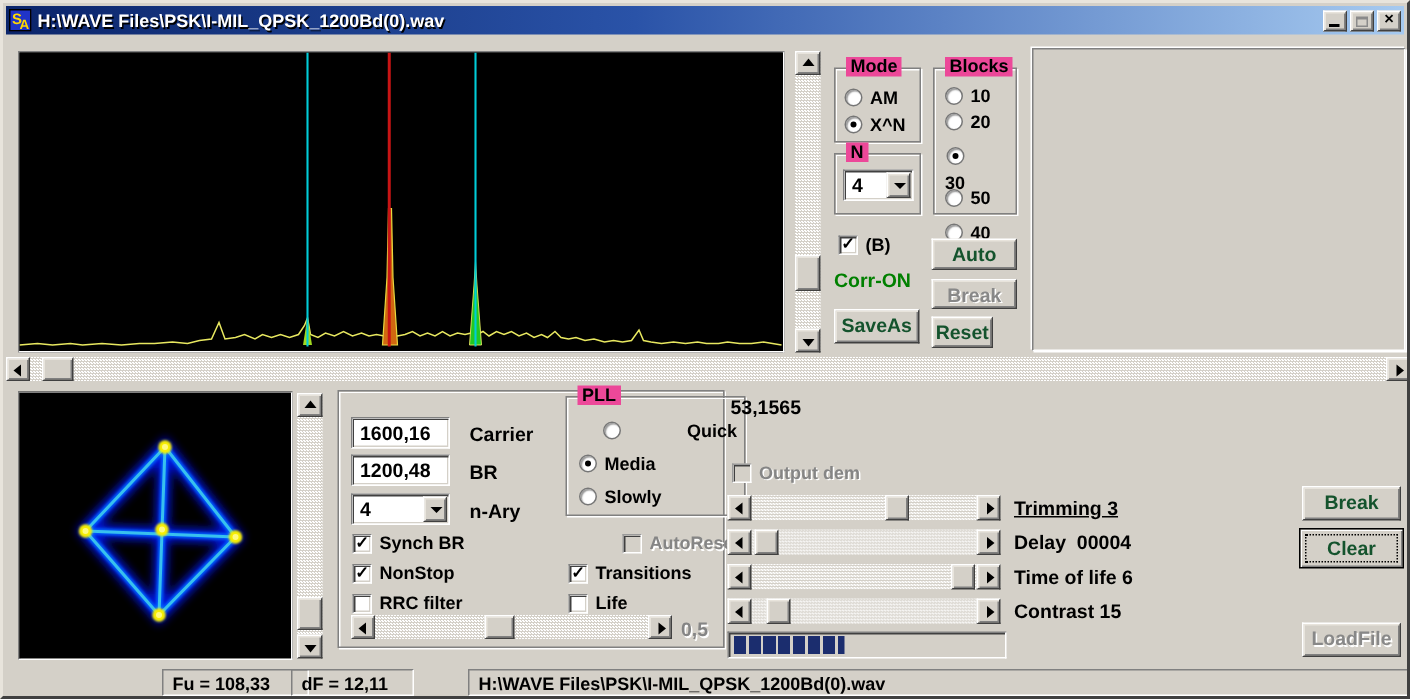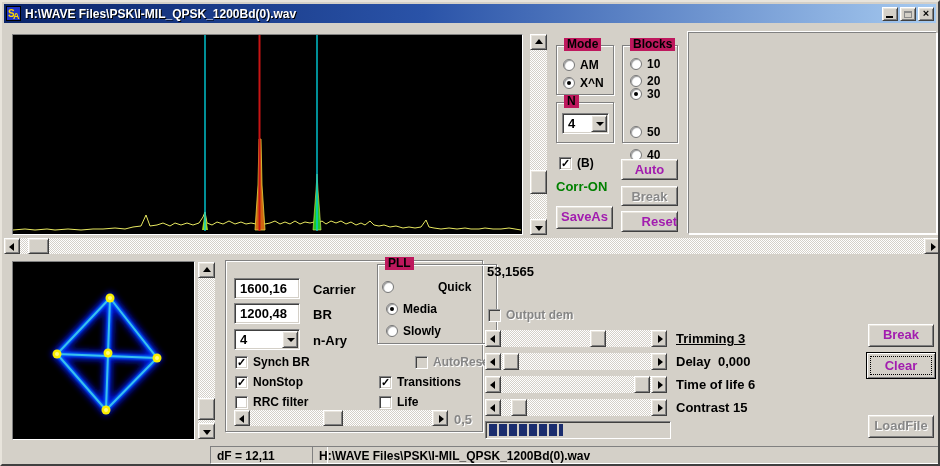--- a/index.html
+++ b/index.html
@@ -21,25 +21,25 @@
   .tbtn{width:16px;height:14px;background:#d4d0c8;border:1px solid;
     border-color:#fff #404040 #404040 #fff;box-shadow:inset 1px 1px 0 #e8e4dc,inset -1px -1px 0 #808080;
     position:relative;}
   .glyph-min{position:absolute;left:3px;bottom:2px;width:7px;height:2px;background:#000;}
   .glyph-max{position:absolute;left:3px;top:3px;width:8px;height:7px;border:1px solid #8a8a8a;border-top-width:2px;}
   .glyph-close{position:absolute;left:0;top:-1px;width:100%;text-align:center;font-size:11px;font-weight:bold;color:#000;}
   
   .sunken{border:1px solid;border-color:#808080 #fff #fff #808080;
     box-shadow:inset 1px 1px 0 #404040,inset -1px -1px 0 #d4d0c8;}
   .groupbox{border:1px solid #808080;box-shadow:inset 1px 1px 0 #fff,1px 1px 0 #fff;}
-  .legend{position:absolute;top:-8px;left:7px;background:#be185d;padding:0 3px;
+  .legend{position:absolute;top:-8px;left:7px;background:#ec4899;padding:0 3px;
     font-size:12px;font-weight:bold;line-height:13px;}
   .btn{background:#d4d0c8;border:1px solid;border-color:#fff #404040 #404040 #fff;
     box-shadow:inset 1px 1px 0 #e8e4dc,inset -1px -1px 0 #808080;
-    font-size:13px;font-weight:bold;text-align:center;color:#a21caf;padding-top:2px;}
+    font-size:13px;font-weight:bold;text-align:center;color:#14532d;padding-top:2px;}
   .btn.disabled{color:#888;text-shadow:1px 1px 0 #fff;}
   .btn.default{border:1px solid #000;outline:1px dotted #000;outline-offset:-5px;
     box-shadow:inset 1px 1px 0 #fff,inset -1px -1px 0 #808080;}
   .dis-text{color:#858585;text-shadow:1px 1px 0 #fff;}
   
   .field{background:#fff;border:1px solid;border-color:#808080 #fff #fff #808080;
     box-shadow:inset 1px 1px 0 #404040,inset -1px -1px 0 #d4d0c8;
     font-size:13px;font-weight:bold;padding:2px 0 0 5px;color:#000;}
   .combo{background:#fff;border:1px solid;border-color:#808080 #fff #fff #808080;
     box-shadow:inset 1px 1px 0 #404040,inset -1px -1px 0 #d4d0c8;position:relative;}
@@ -153,21 +153,21 @@
   <div class="abs groupbox" style="left:620px;top:43px;width:56px;height:98px;">
     <div class="legend">Blocks</div>
     <div class="row" style="left:7px;top:11px;">
       <span class="radio"></span>
       <span class="rlabel">10</span>
     </div>
     <div class="row" style="left:7px;top:28px;">
       <span class="radio"></span>
       <span class="rlabel">20</span>
     </div>
-    <div class="row" style="left:7px;top:41px;">
+    <div class="row" style="left:7px;top:52px;flex-direction:column;">
       <span class="radio on"></span>
       <span class="rlabel">30</span>
     </div>
     <div class="row" style="left:7px;top:62px;margin-top:40px;">
       <span class="radio"></span>
       <span class="rlabel">40</span>
     </div>
     <div class="row" style="left:7px;top:79px;">
       <span class="radio"></span>
       <span class="rlabel">50</span>
@@ -186,21 +186,21 @@
 
   <div class="row" style="left:557px;top:154px;">
     <span class="check on"></span>
     <span class="rlabel">(B)</span>
   </div>
   <div class="abs rlabel" style="left:554px;top:177px;color:#008000;font-size:13px;">Corr-ON</div>
 
   <div class="abs btn" style="left:554px;top:204px;width:57px;height:23px;">SaveAs</div>
   <div class="abs btn" style="left:619px;top:157px;width:57px;height:21px;">Auto</div>
   <div class="abs btn disabled" style="left:619px;top:184px;width:57px;height:20px;">Break</div>
-  <div class="abs btn" style="left:619px;top:209px;width:57px;height:21px;text-align:right;">Reset</div>
+  <div class="abs btn" style="left:619px;top:209px;width:41px;height:21px;">Reset</div>
 
   <div class="abs" style="left:686px;top:30px;width:249px;height:202px;background:#d2cec6;
        border:1px solid;border-color:#808080 #fff #fff #808080;box-shadow:1px 1px 0 #fff, -1px -1px 0 #fff;"></div>
 
   <div class="abs track" style="left:2px;top:236px;width:936px;height:16px;">
     <div class="sbtn" style="left:0;top:0;width:16px;height:16px;">
         <div class="tri l"></div>
       </div>
     <div class="thumb" style="left:24px;top:0;width:21px;height:16px;"></div>
     <div class="sbtn" style="right:0;top:0;width:16px;height:16px;">
@@ -280,21 +280,21 @@
     <span class="check on"></span>
     <span class="rlabel">NonStop</span>
   </div>
   <div class="row" style="left:233px;top:393px;">
     <span class="check off"></span>
     <span class="rlabel">RRC filter</span>
   </div>
 
   <div class="abs groupbox" style="left:375px;top:262px;width:120px;height:80px;">
     <div class="legend">PLL</div>
-    <div class="row" style="left:4px;top:15px;gap:44px;">
+    <div class="row" style="left:24px;top:15px;gap:44px;">
       <span class="radio"></span>
       <span class="rlabel">Quick</span>
     </div>
     <div class="row" style="left:8px;top:37px;">
       <span class="radio on"></span>
       <span class="rlabel">Media</span>
     </div>
     <div class="row" style="left:8px;top:59px;">
       <span class="radio"></span>
       <span class="rlabel">Slowly</span>
@@ -345,21 +345,21 @@
 
   <div class="abs track" style="left:483px;top:351px;width:182px;height:17px;">
     <div class="sbtn" style="left:0;top:0;width:16px;height:17px;">
         <div class="tri l"></div>
       </div>
     <div class="thumb" style="left:18px;top:0;width:16px;height:17px;"></div>
     <div class="sbtn" style="right:0;top:0;width:16px;height:17px;">
         <div class="tri r"></div>
       </div>
   </div>
-  <div class="slider-label" style="left:674px;top:352px;">Delay  0,000</div>
+  <div class="slider-label" style="left:674px;top:352px;">Delay  00004</div>
 
   <div class="abs track" style="left:483px;top:374px;width:182px;height:17px;">
     <div class="sbtn" style="left:0;top:0;width:16px;height:17px;">
         <div class="tri l"></div>
       </div>
     <div class="thumb" style="left:149px;top:0;width:16px;height:17px;"></div>
     <div class="sbtn" style="right:0;top:0;width:16px;height:17px;">
         <div class="tri r"></div>
       </div>
   </div>
@@ -378,16 +378,17 @@
 
   <div class="abs sunken" style="left:483px;top:419px;width:186px;height:18px;background:#d4d0c8;">
     <div style="position:absolute;left:3px;top:2px;height:12px;width:40%;
                 background:repeating-linear-gradient(90deg,#1b2d6e 0 8px,#d4d0c8 8px 10px);"></div>
   </div>
 
   <div class="abs btn" style="left:866px;top:322px;width:66px;height:23px;">Break</div>
   <div class="abs btn default" style="left:864px;top:350px;width:70px;height:27px;padding-top:5px;">Clear</div>
   <div class="abs btn disabled" style="left:866px;top:413px;width:66px;height:23px;">LoadFile</div>
 
-  <div class="spanel" style="left:208px;top:444px;width:118px;">dF = 12,11</div>
+  <div class="spanel" style="left:106px;top:444px;width:98px;">Fu = 108,33</div>
+  <div class="spanel" style="left:192px;top:444px;width:82px;">dF = 12,11</div>
   <div class="spanel" style="left:310px;top:444px;width:628px;">H:\WAVE Files\PSK\I-MIL_QPSK_1200Bd(0).wav</div>
 
 </div>
 
 </body></html>

